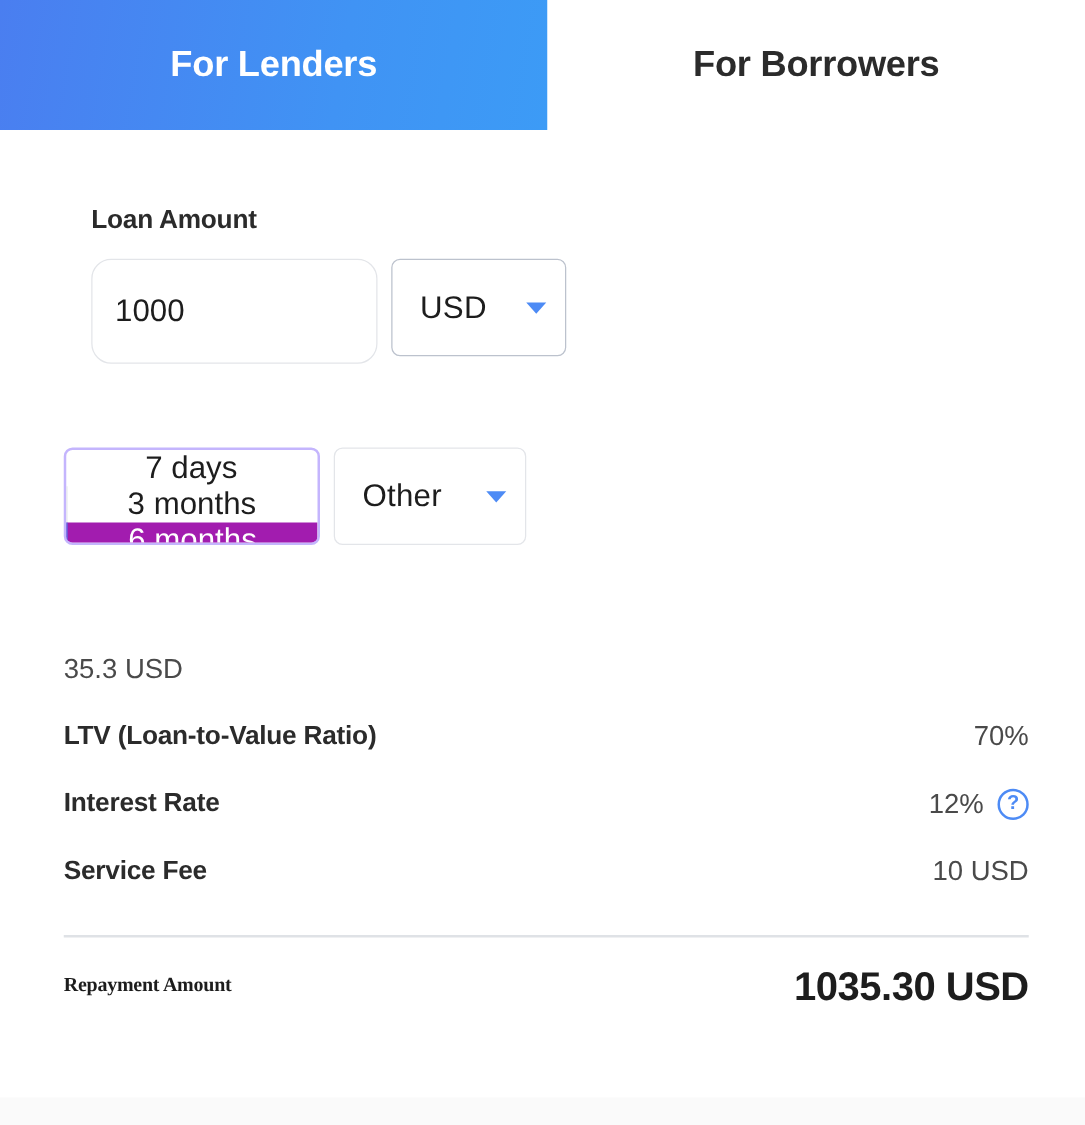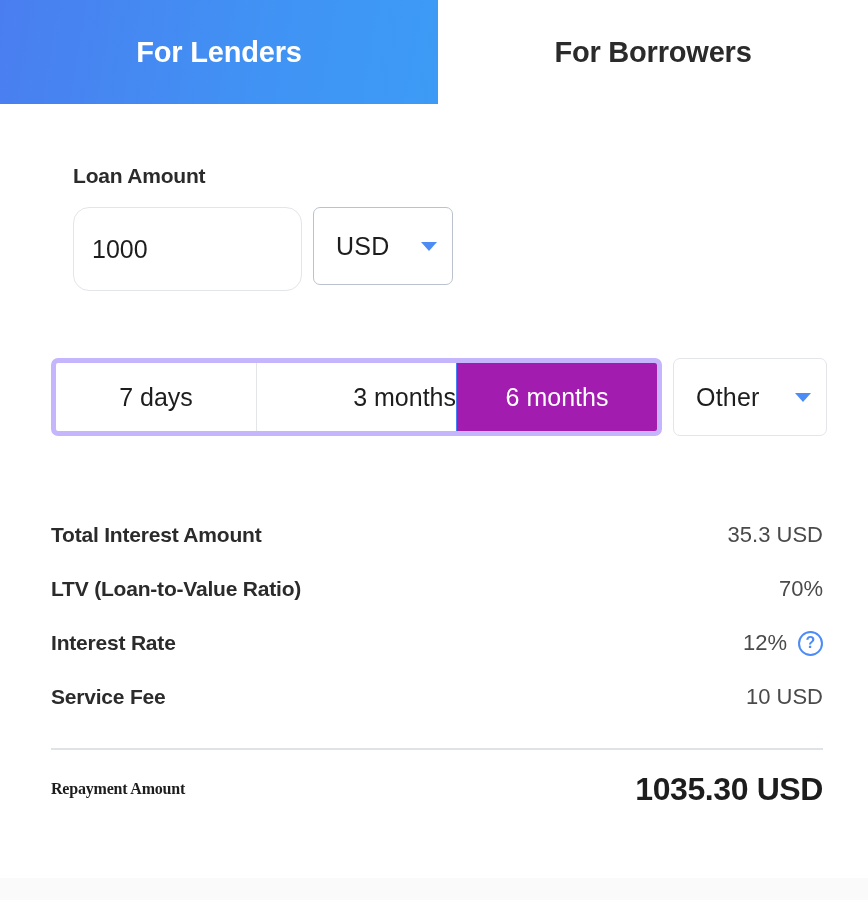--- a/index.html
+++ b/index.html
@@ -125,41 +125,42 @@
     padding-left: 51px;
     padding-top: 48px;
   }
   .term-row {
     display: flex;
     align-items: flex-start;
     margin-top: 19px;
   }
   .segmented {
     display: flex;
-    border: 5px solid #c4b5fd;
+    border: 2px solid #c4b5fd;
     border-radius: 7px;
     overflow: hidden;
     background: #ffffff;
     height: 78px;
     box-sizing: border-box;
+    flex-direction: column;
   }
   .seg {
     display: flex;
     align-items: center;
     justify-content: center;
     font-size: 25px;
     color: #1d1d1d;
     cursor: pointer;
     user-select: none;
     box-sizing: border-box;
     height: 100%;
   }
   .seg + .seg { border-left: 1px solid #e3e5e9; }
   .seg-1 { width: 200px; }
-  .seg-2 { width: 200px; justify-content: flex-end; }
+  .seg-2 { width: 200px; }
   .seg-3 { width: 201px; }
   .seg-selected {
     background: #a21caf;
     color: #ffffff;
     border-left-color: #4680f5 !important;
   }
   .select-box.term-other {
     width: 154px;
     margin-left: 11px;
     border-color: #e3e5e9;
@@ -293,21 +294,20 @@
       <div class="select-box term-other">
         <span class="select-value">Other</span>
         <span class="caret"></span>
       </div>
     </div>
   </div>
 
   <div class="summary">
 
     <div class="sum-row">
-      <span class="sum-label">Total Interest Amount</span>
       <span class="sum-value-wrap">
         <span class="sum-value">35.3 USD</span>
       </span>
     </div>
 
     <div class="sum-row">
       <span class="sum-label">LTV (Loan-to-Value Ratio)</span>
       <span class="sum-value-wrap">
         <span class="sum-value">70%</span>
       </span>

